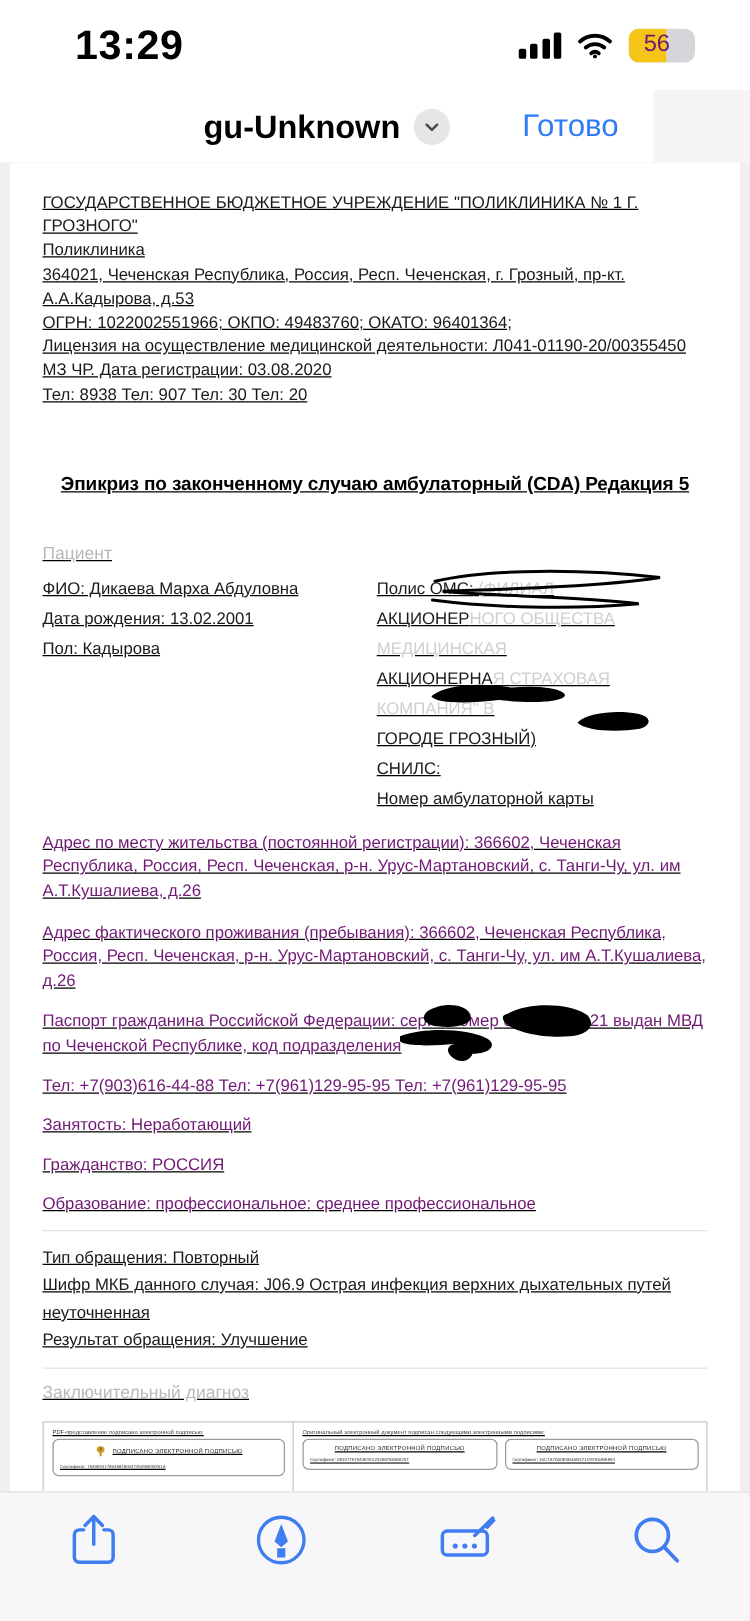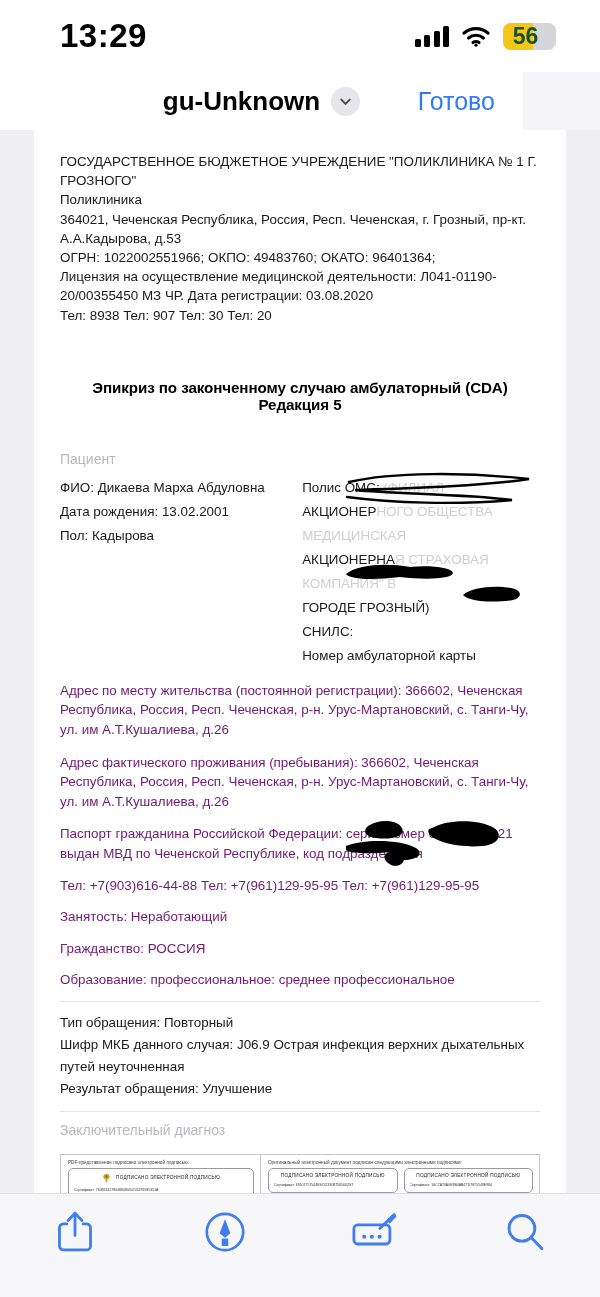--- a/index.html
+++ b/index.html
@@ -34,21 +34,21 @@
     position: relative; width: 53px; height: 27px;
     border-radius: 8px; background: #d6d6da; overflow: hidden;
     display: flex; align-items: center;
   }
   .battery .fill {
     position: absolute; left: 0; top: 0; bottom: 0; width: 56%;
     background: #f5c518;
   }
   .battery span {
     position: relative; width: 100%; text-align: center;
-    font-size: 23px; font-weight: 700; color: #14532d; padding-right: 8px;
+    font-size: 19px; font-weight: 400; color: #701a75; padding-right: 8px;
   }
   .battery:after {
     content: ""; position: absolute; right: -4px; top: 9px;
     width: 3px; height: 9px; background: #c9c9cf; border-radius: 0 2px 2px 0;
   }
 
   
   #navbar {
     position: absolute; top: 72px; left: 0;
     width: 523px; height: 58px;
@@ -68,21 +68,21 @@
 
   
   #doc-area {
     position: absolute; top: 130px; left: 0;
     width: 600px; height: 1063px;
     background: #f0f0f2;
     overflow: hidden;
   }
   .page {
     background: #ffffff;
-    width: 532px; margin: 0 auto;
+    width: 584px; margin: 0 auto; text-decoration: underline;
   }
   #page1 { padding: 22px 26px 14px 26px; }
 
   .ln { font-size: 13.4px; line-height: 19px; color: #1a1a1a; }
   .org-block .ln { line-height: 19.2px; }
 
   .doc-title {
     text-align: center; font-size: 15.2px; font-weight: 700;
     color: #000; margin: 54px 0 38px 0; letter-spacing: -.1px;
   }

